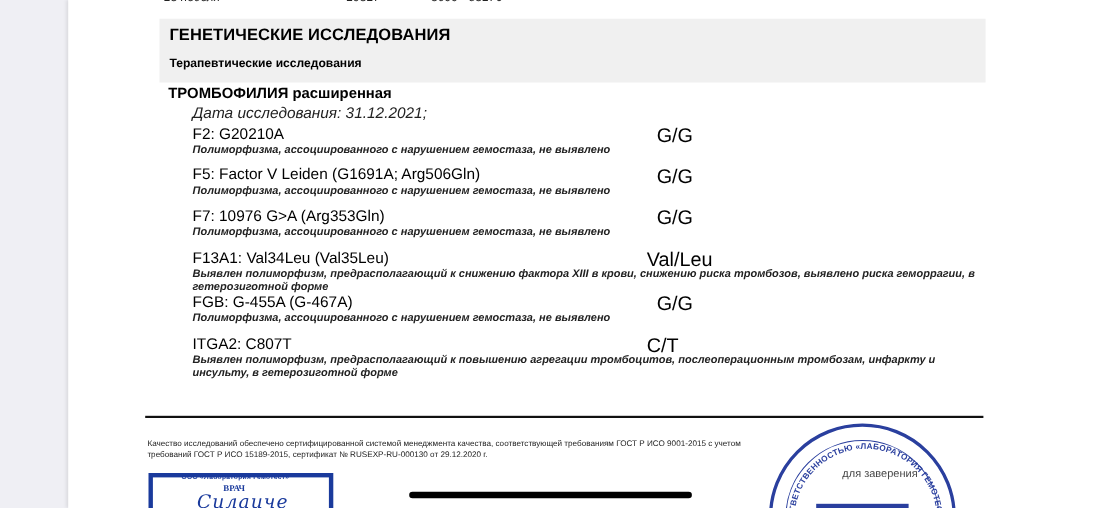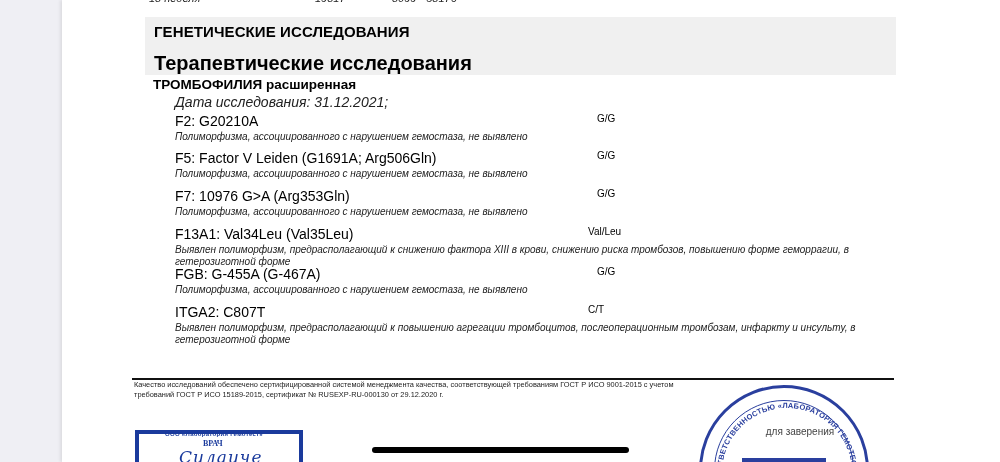--- a/index.html
+++ b/index.html
@@ -15,33 +15,33 @@
   }
 
   .prev-row { position: absolute; top: -8px; left: 0; width: 100%; height: 14px; font-size: 11px; font-style: italic; color: #222; }
   .prev-row span { position: absolute; top: 0; }
 
   .section-band {
     position: absolute; left: 83px; top: 17px; width: 751px; height: 58px;
     background: #f0f0f0;
   }
   .section-title { position: absolute; left: 9px; top: 6px; font-size: 15px; font-weight: bold; letter-spacing: 0.1px; }
-  .subsection-title { position: absolute; left: 9px; top: 35px; font-size: 20px; font-weight: bold; }
+  .subsection-title { position: absolute; left: 9px; top: 35px; font-size: 11px; font-weight: bold; }
 
   .test-title { position: absolute; left: 91px; top: 77px; font-size: 13.5px; font-weight: bold; }
   .test-title .light { font-weight: bold; }
   .test-date { position: absolute; left: 113px; top: 94px; font-size: 14px; font-style: italic; color: #222; }
 
   .result { position: absolute; left: 113px; width: 720px; }
   .result-name { position: absolute; left: 0; top: 0; font-size: 14px; white-space: nowrap; }
-  .result-value { position: absolute; top: 0; font-size: 10px; white-space: nowrap; }
-  .result-note { position: absolute; left: 0; top: 18px; width: 720px; font-size: 10px; font-style: italic; line-height: 12px; color: #222; }
+  .result-value { position: absolute; top: 0; font-size: 18px; white-space: nowrap; }
+  .result-note { position: absolute; left: 0; top: 18px; width: 720px; font-size: 10px; font-style: italic; line-height: 12px; color: #222; font-weight: bold; }
 
   .footer-rule { position: absolute; left: 70px; top: 378px; width: 762px; height: 2px; background: #111; }
-  .footer-text { position: absolute; left: 72px; top: 380px; width: 560px; font-size: 7.4px; line-height: 9.5px; color: #222; }
+  .footer-text { position: absolute; left: 72px; top: 398px; width: 560px; font-size: 7.4px; line-height: 9.5px; color: #222; }
 
   .doctor-stamp {
     position: absolute; left: 73px; top: 430px; width: 168px; height: 40px;
     border: 4px solid #1a3a9c; background: #fff;
   }
   .doctor-stamp .stamp-top { position: absolute; left: 26px; top: -3px; font-size: 6px; font-weight: bold; color: #1a3a9c; letter-spacing: 0.3px; white-space: nowrap; }
   .doctor-stamp .stamp-role { position: absolute; left: 64px; top: 5px; font-family: "Liberation Serif", serif; font-size: 8px; font-weight: bold; color: #1a3a9c; text-align: right; }
   .doctor-stamp .stamp-sign { position: absolute; left: 40px; top: 13px; font-family: "DejaVu Serif", serif; font-style: italic; font-size: 17px; color: #1a3a9c; letter-spacing: 1px; }
 
   .seal {
@@ -89,21 +89,21 @@
 
     <div class="result" style="top:188px">
       <div class="result-name">F7: 10976 G&gt;A (Arg353Gln)</div>
       <div class="result-value" style="left:422px">G/G</div>
       <div class="result-note">Полиморфизма, ассоциированного с нарушением гемостаза, не выявлено</div>
     </div>
 
     <div class="result" style="top:226px">
       <div class="result-name">F13A1: Val34Leu (Val35Leu)</div>
       <div class="result-value" style="left:413px">Val/Leu</div>
-      <div class="result-note">Выявлен полиморфизм, предрасполагающий к снижению фактора XIII в крови, снижению риска тромбозов, повышению форме геморрагии, в гетерозиготной форме</div>
+      <div class="result-note">Выявлен полиморфизм, предрасполагающий к снижению фактора XIII в крови, снижению риска тромбозов, выявлено риска геморрагии, в гетерозиготной форме</div>
     </div>
 
     <div class="result" style="top:266px">
       <div class="result-name">FGB: G-455A (G-467A)</div>
       <div class="result-value" style="left:422px">G/G</div>
       <div class="result-note">Полиморфизма, ассоциированного с нарушением гемостаза, не выявлено</div>
     </div>
 
     <div class="result" style="top:304px">
       <div class="result-name">ITGA2: C807T</div>

